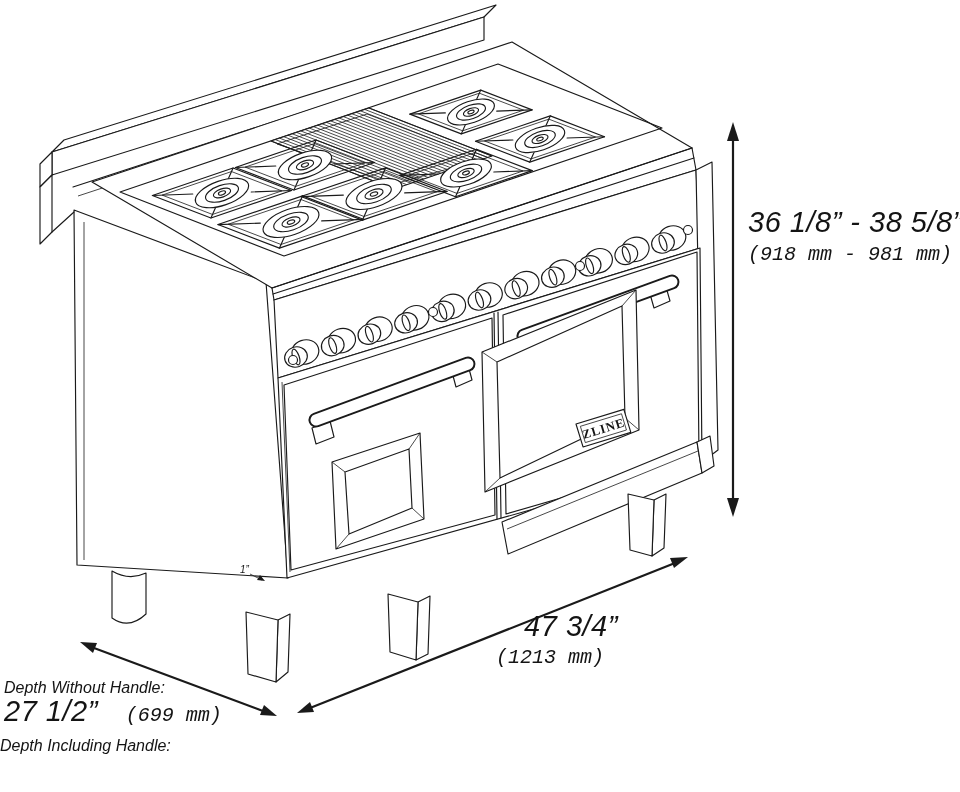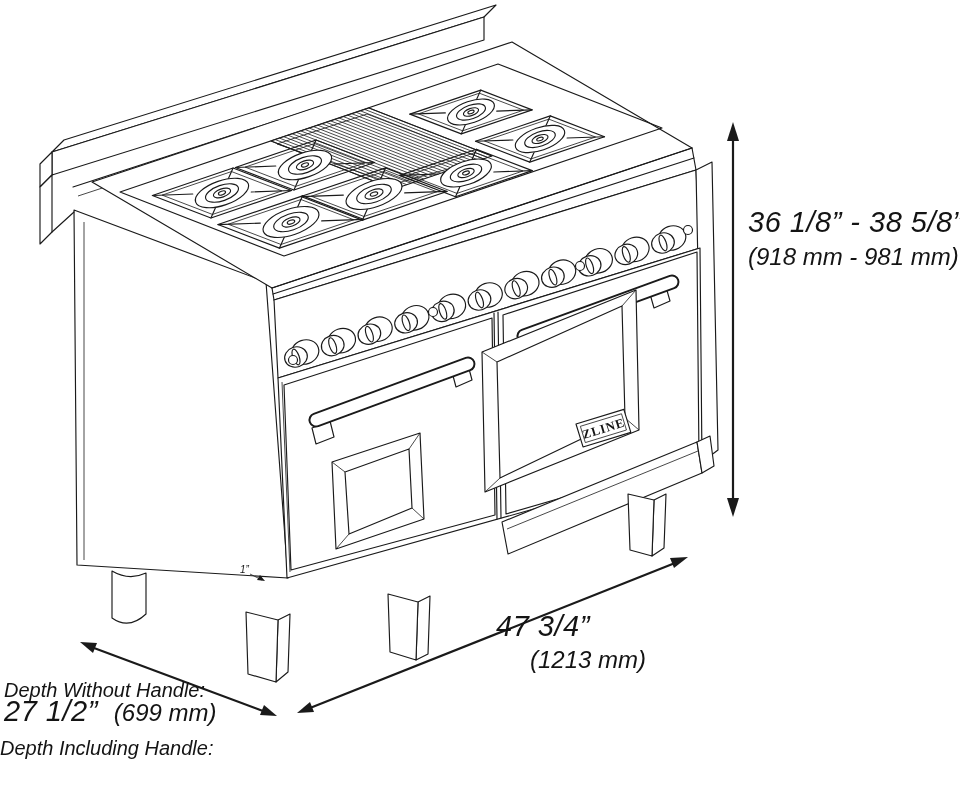--- a/index.html
+++ b/index.html
@@ -3,31 +3,31 @@
 <meta charset="utf-8">
 <style>
   html,body{margin:0;padding:0;background:#fff;}
   .stage{
     position:relative;width:960px;height:792px;background:#ffffff;
     font-family:"Liberation Sans",sans-serif;color:#141414;overflow:hidden;
   }
   .stage svg{position:absolute;left:0;top:0;}
   .dim{position:absolute;white-space:nowrap;font-style:italic;}
   .dim-value{font-size:29px;letter-spacing:0.5px;}
-  .dim-paren{font-size:24px;}
-  .dim-label{font-size:20px;}
+  .dim-paren{font-size:20px;font-family:Liberation Mono, monospace;}
+  .dim-label{font-size:16px;}
   .h-block{left:748px;top:206px;}
   .h-paren{left:748px;top:243px;}
-  .w-block{left:496px;top:610px;width:150px;text-align:left;}
-  .w-paren{left:496px;top:646px;width:150px;text-align:right;}
+  .w-block{left:496px;top:610px;width:150px;text-align:center;}
+  .w-paren{left:496px;top:646px;width:150px;text-align:left;}
   .d-label1{left:4px;top:679px;}
   .d-row1{left:4px;top:695px;}
   .d-label2{left:0;top:737px;}
   .d-row2{left:4px;top:753px;}
-  .d-row1 .dim-paren,.d-row2 .dim-paren{margin-left:16px;}
+  .d-row1 .dim-paren,.d-row2 .dim-paren{margin-left:28px;}
   line,path,polygon,polyline,ellipse,circle,rect{vector-effect:non-scaling-stroke;}
   .ln{stroke:#1a1a1a;fill:none;stroke-width:1.15;stroke-linejoin:round;stroke-linecap:round;}
   .wf{stroke:#1a1a1a;fill:#ffffff;stroke-width:1.15;stroke-linejoin:round;}
   .thin{stroke:#1a1a1a;stroke-width:0.8;fill:none;}
   .arrow{stroke:#1a1a1a;stroke-width:2.2;fill:none;}
   .ah{fill:#1a1a1a;stroke:none;}
   .badge-text{font-family:"Liberation Serif",serif;font-weight:bold;font-size:12.5px;letter-spacing:1px;fill:#141414;}
   .tiny-note{font-family:"Liberation Sans",sans-serif;font-style:italic;font-size:10px;fill:#141414;}
 </style>
 </head>

